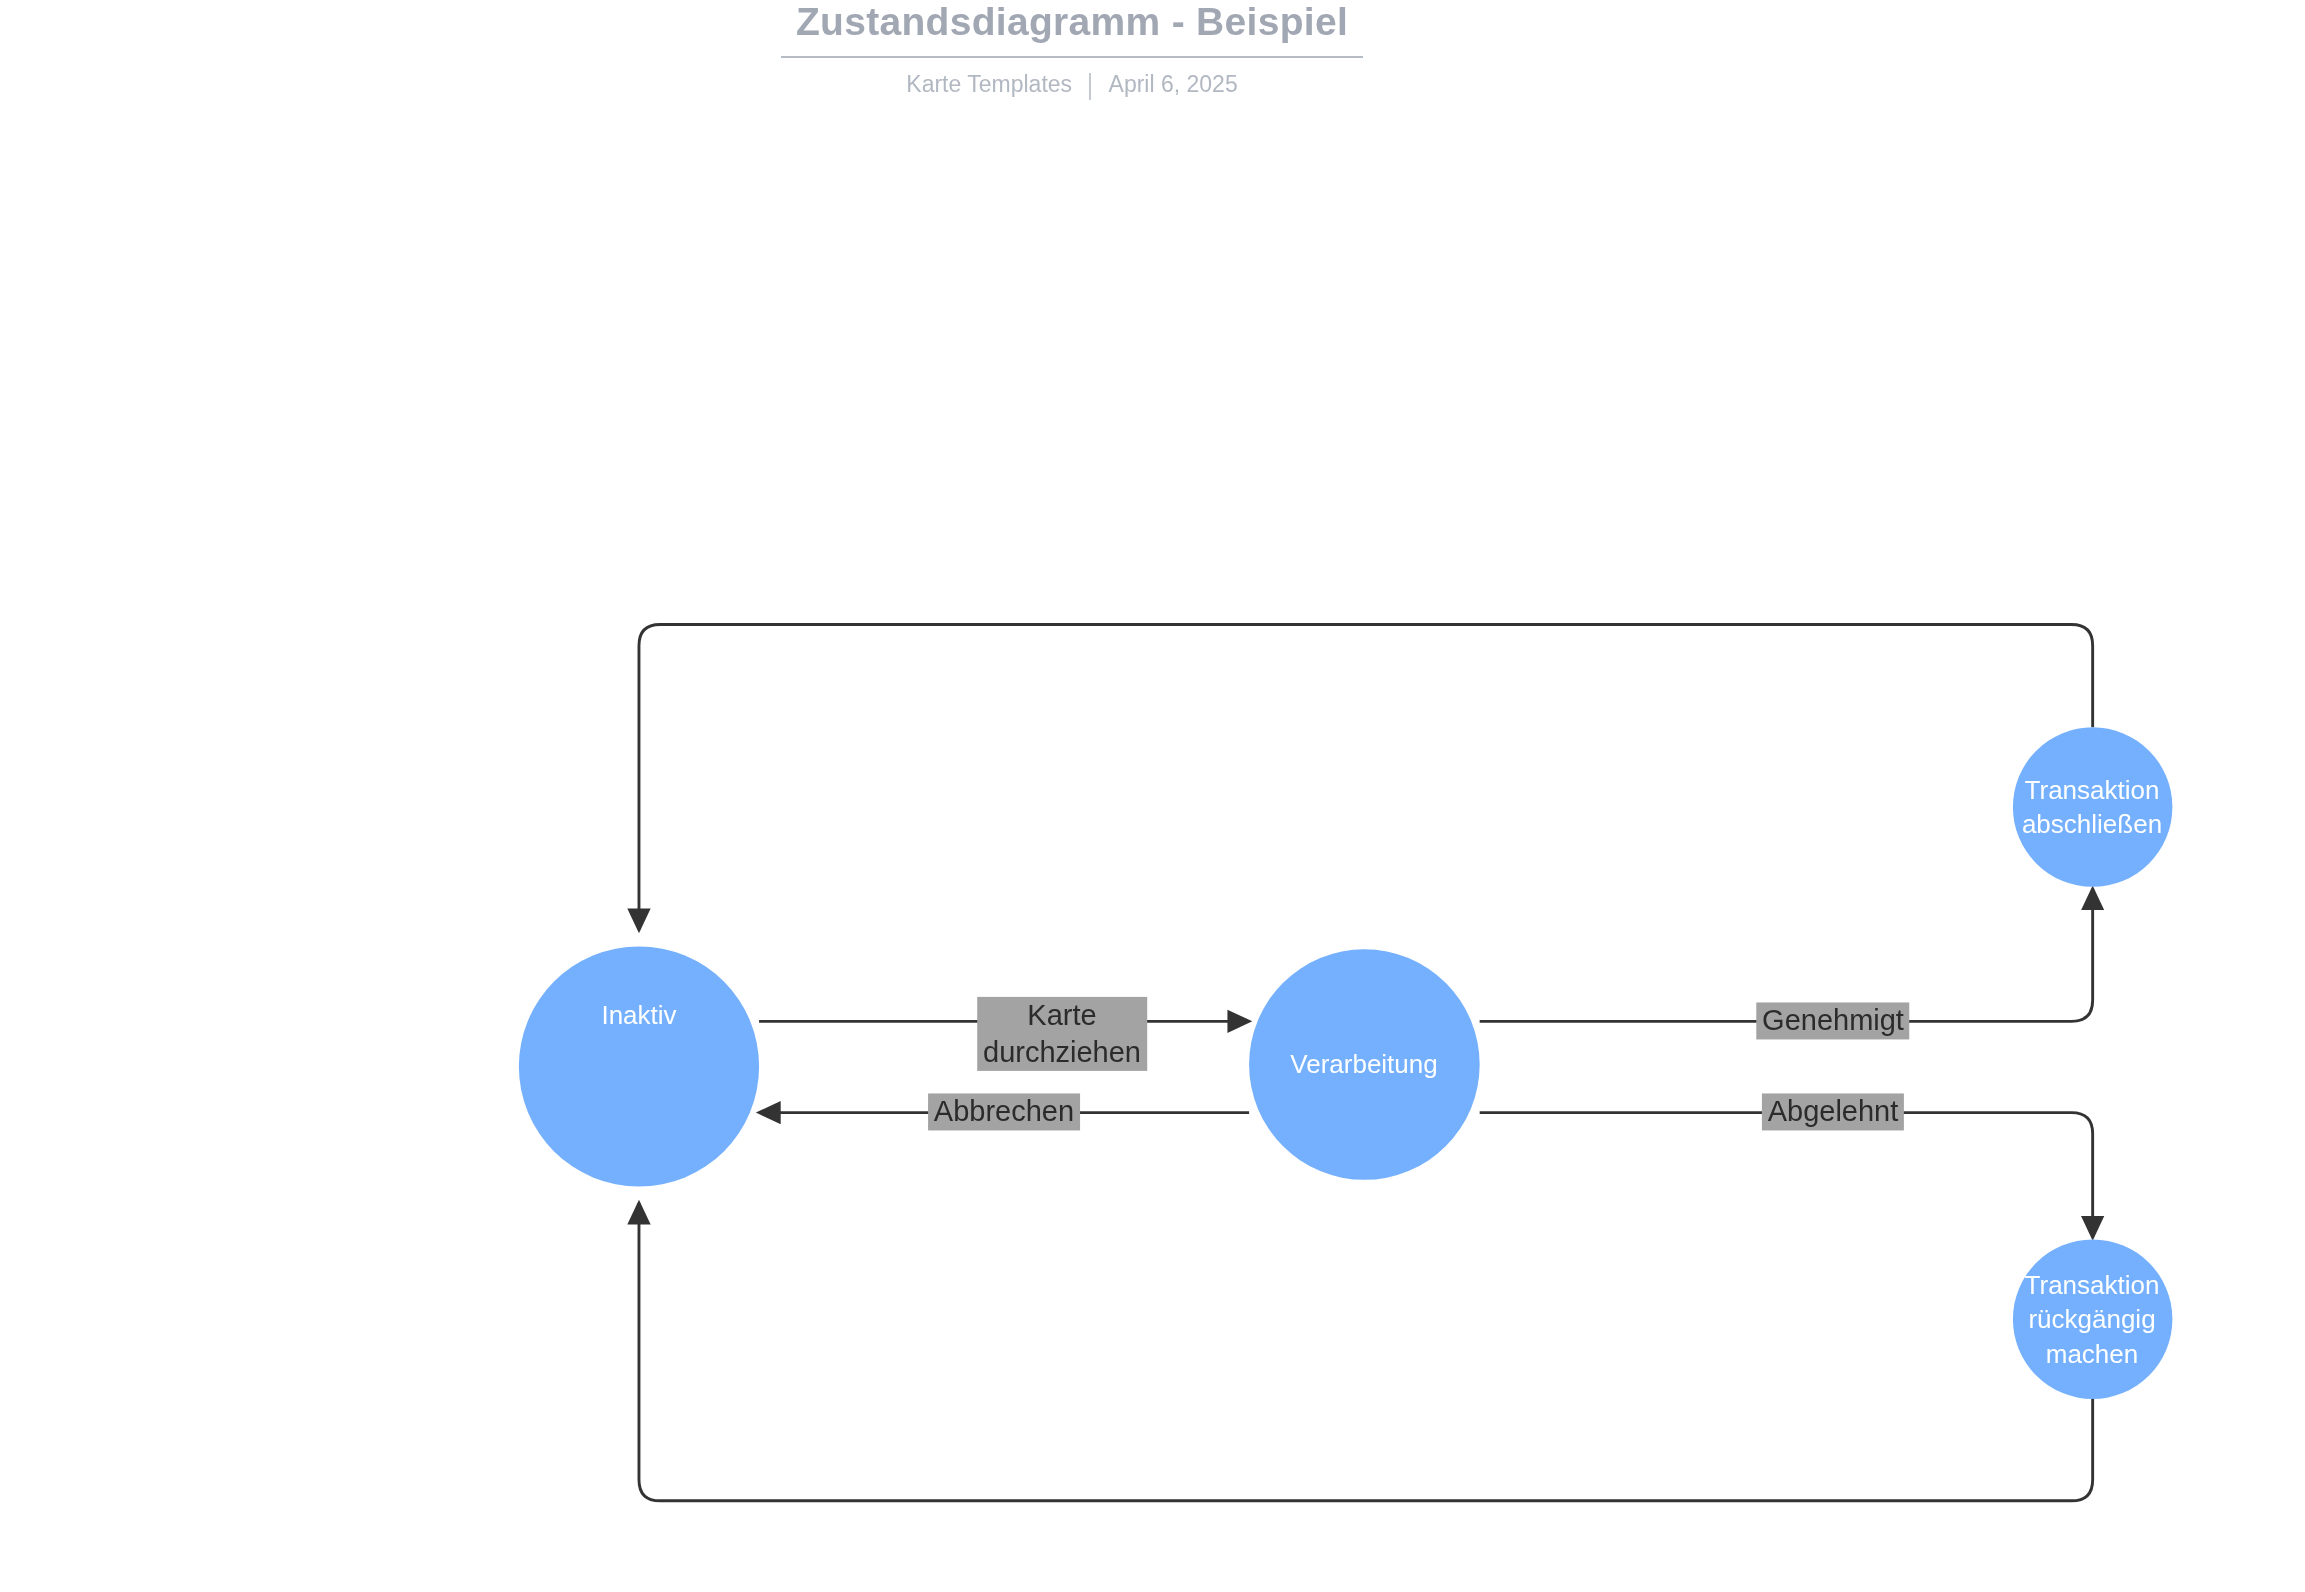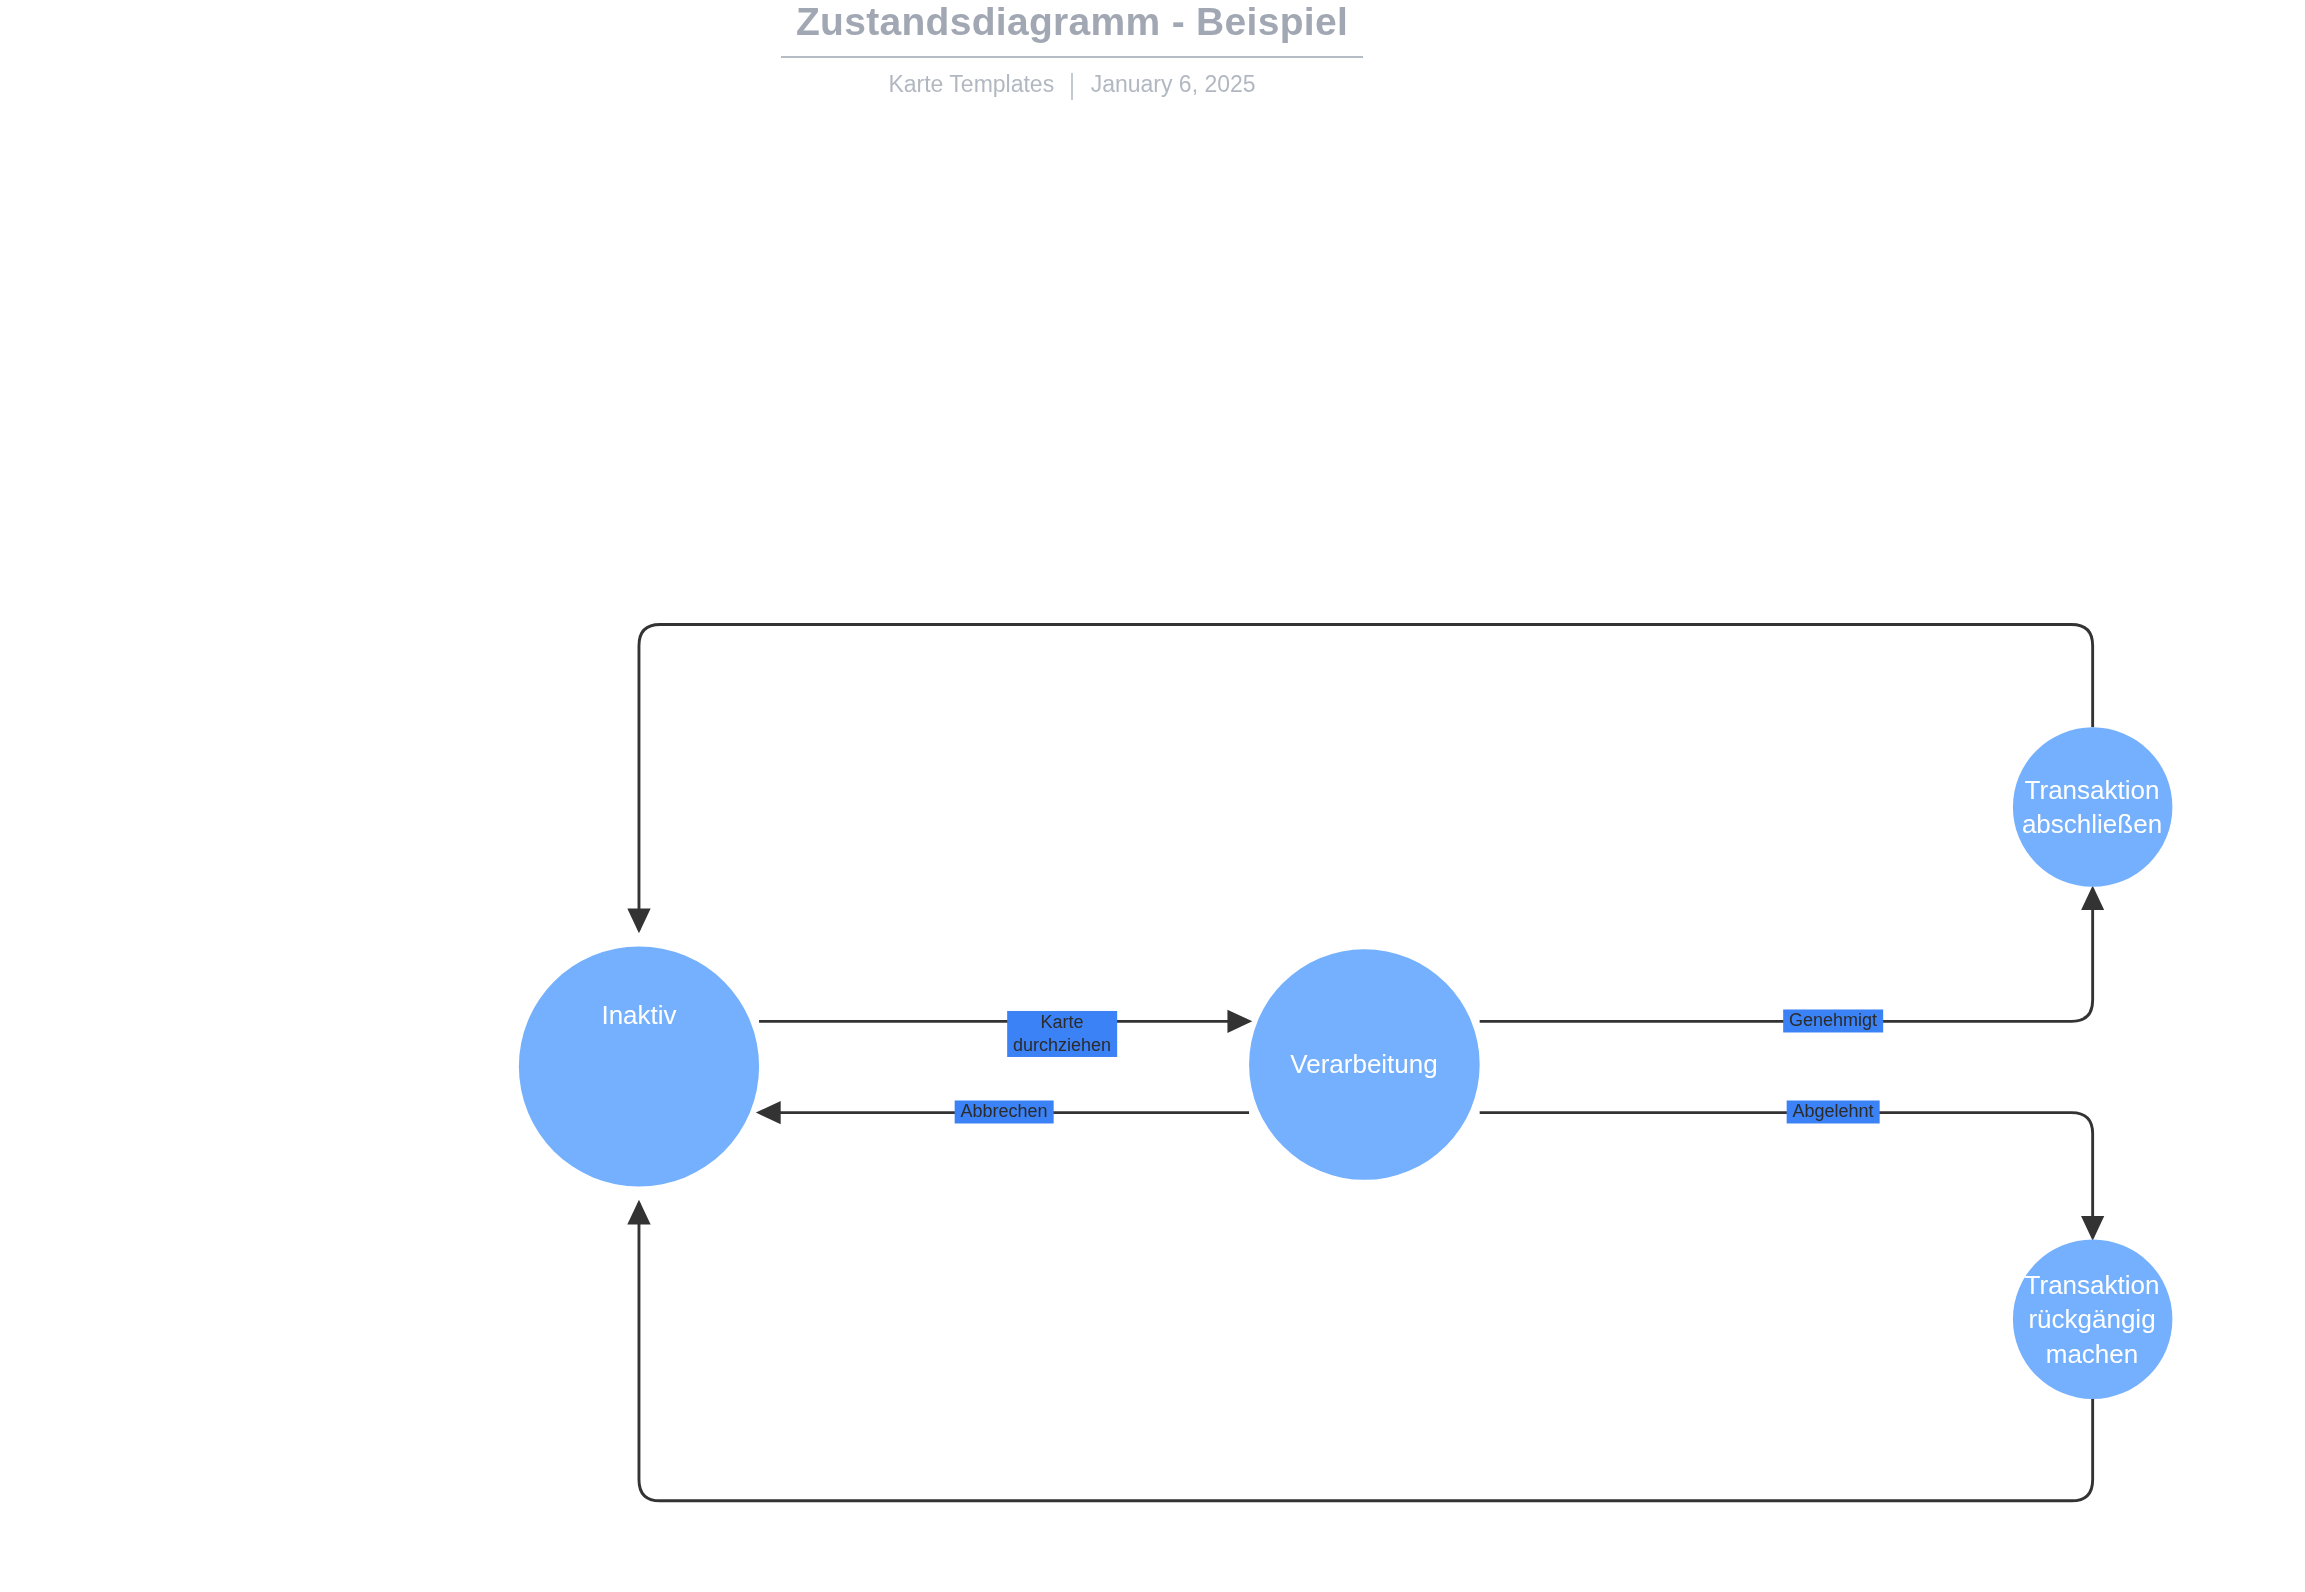--- a/index.html
+++ b/index.html
@@ -67,25 +67,25 @@
     font-size: 26px;
     text-align: center;
     line-height: 1.32;
     pointer-events: none;
     transform: translate(-50%, -50%);
     white-space: pre-line;
   }
   .edge-label {
     position: absolute;
     color: #2b2b2b;
-    font-size: 18px;
+    font-size: 29px;
     text-align: center;
     line-height: 1.28;
     transform: translate(-50%, -50%);
-    background: #3b82f6;
+    background: #a3a3a3;
     padding: 0 5.8px;
     white-space: pre-line;
   }
 </style>
 </head>
 <body>
 
 <svg id="canvas" viewBox="0 0 2400 1658">
   <defs>
     <marker id="arrow" viewBox="0 0 12 12" refX="10" refY="6" markerWidth="9" markerHeight="9" orient="auto-start-reverse">
@@ -115,21 +115,21 @@
     <circle cx="2178" cy="1373" r="83" fill="#74b0fd"></circle>
   </g>
 </svg>
 
 <div class="header">
   <div class="header-inner">
     <span class="doc-title">Zustandsdiagramm - Beispiel</span>
     <div class="doc-subtitle">
       <span>Karte Templates</span>
       <span class="sub-sep"></span>
-      <span>January 6, 2025</span>
+      <span>April 6, 2025</span>
     </div>
   </div>
 </div>
 
 <div class="node-label" style="left:639px;  top:1015px;">Inaktiv</div>
 <div class="node-label" style="left:1364px; top:1064px;">Verarbeitung</div>
 <div class="node-label" style="left:2092px; top:807px;">Transaktion
 abschließen</div>
 <div class="node-label" style="left:2092px; top:1319px;">Transaktion
 rückgängig

